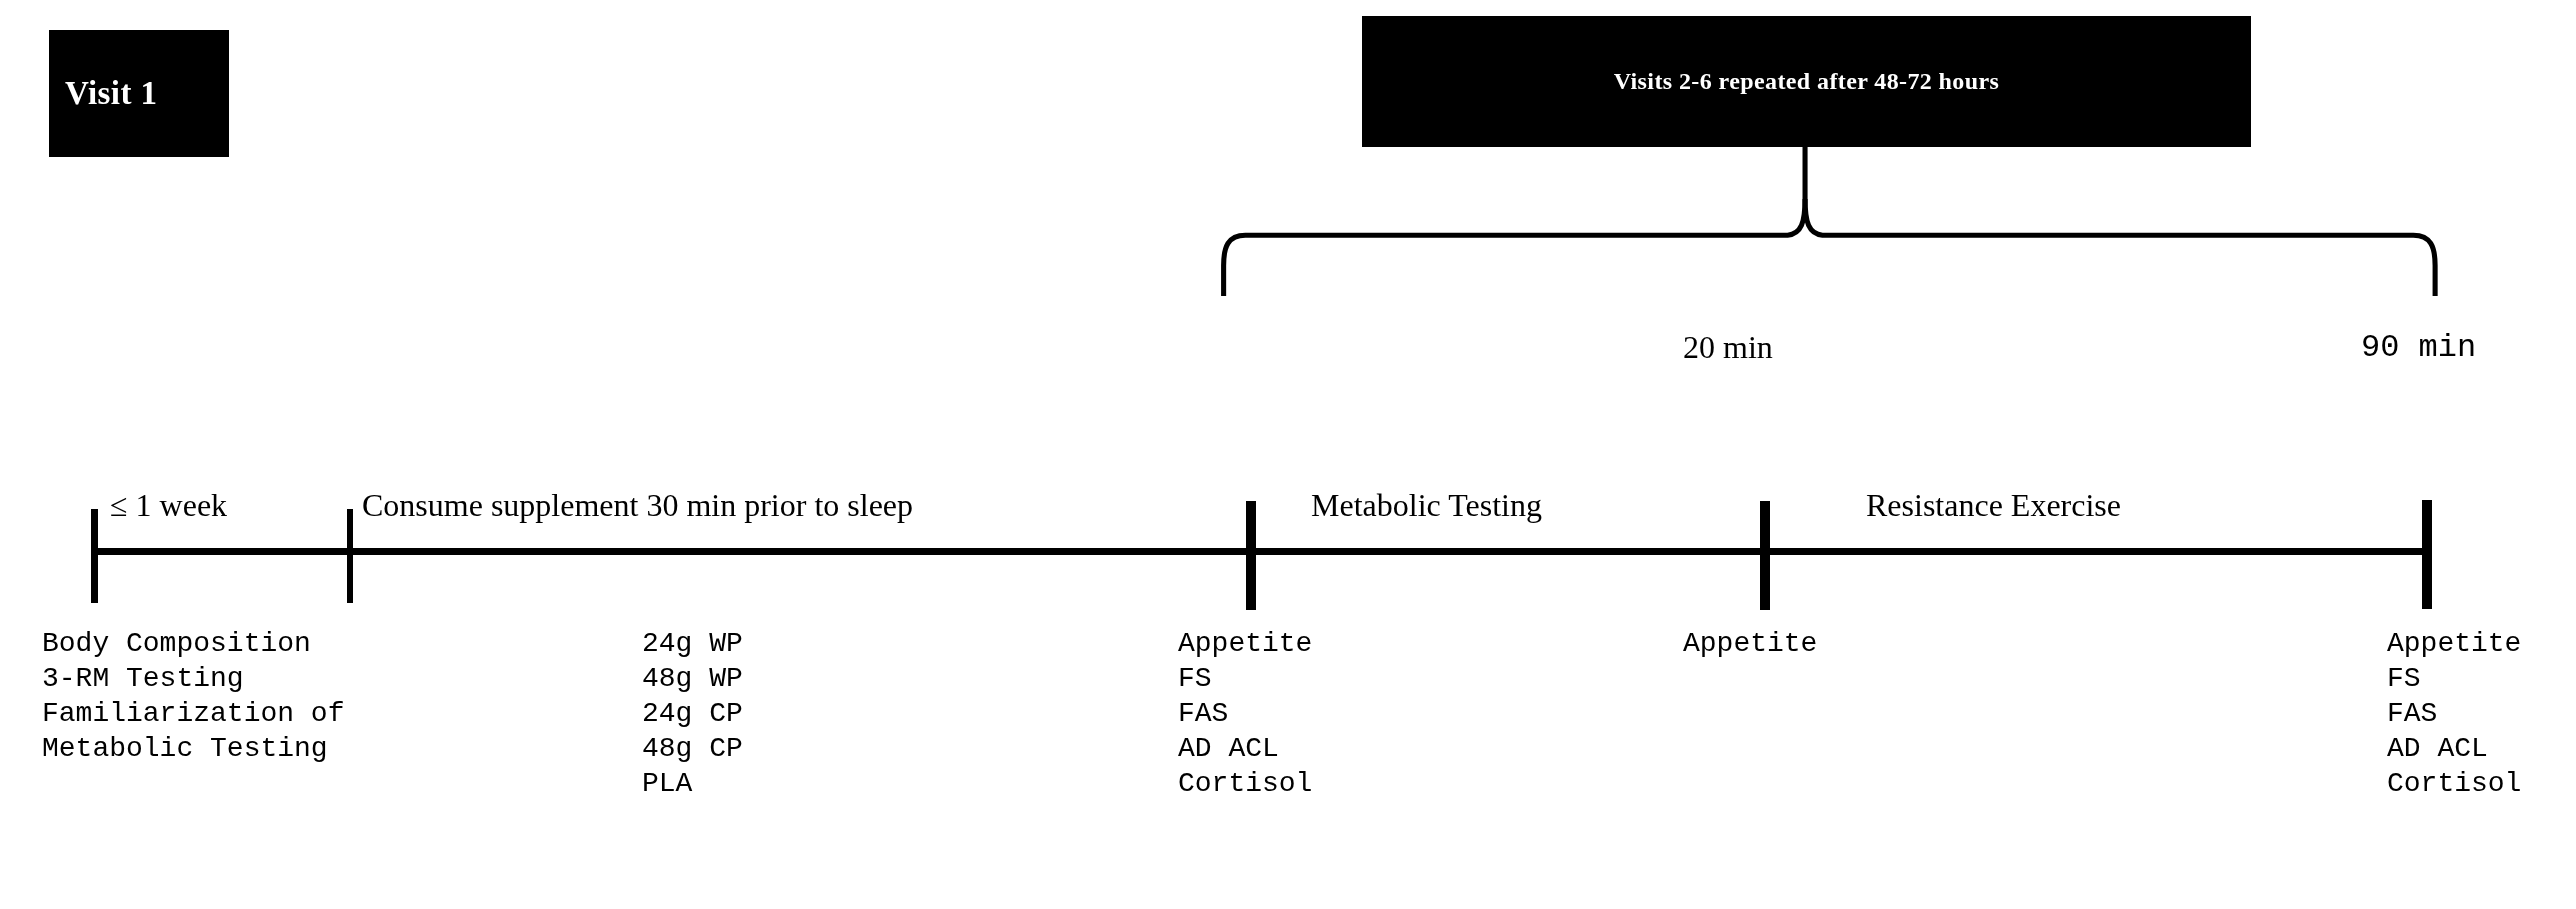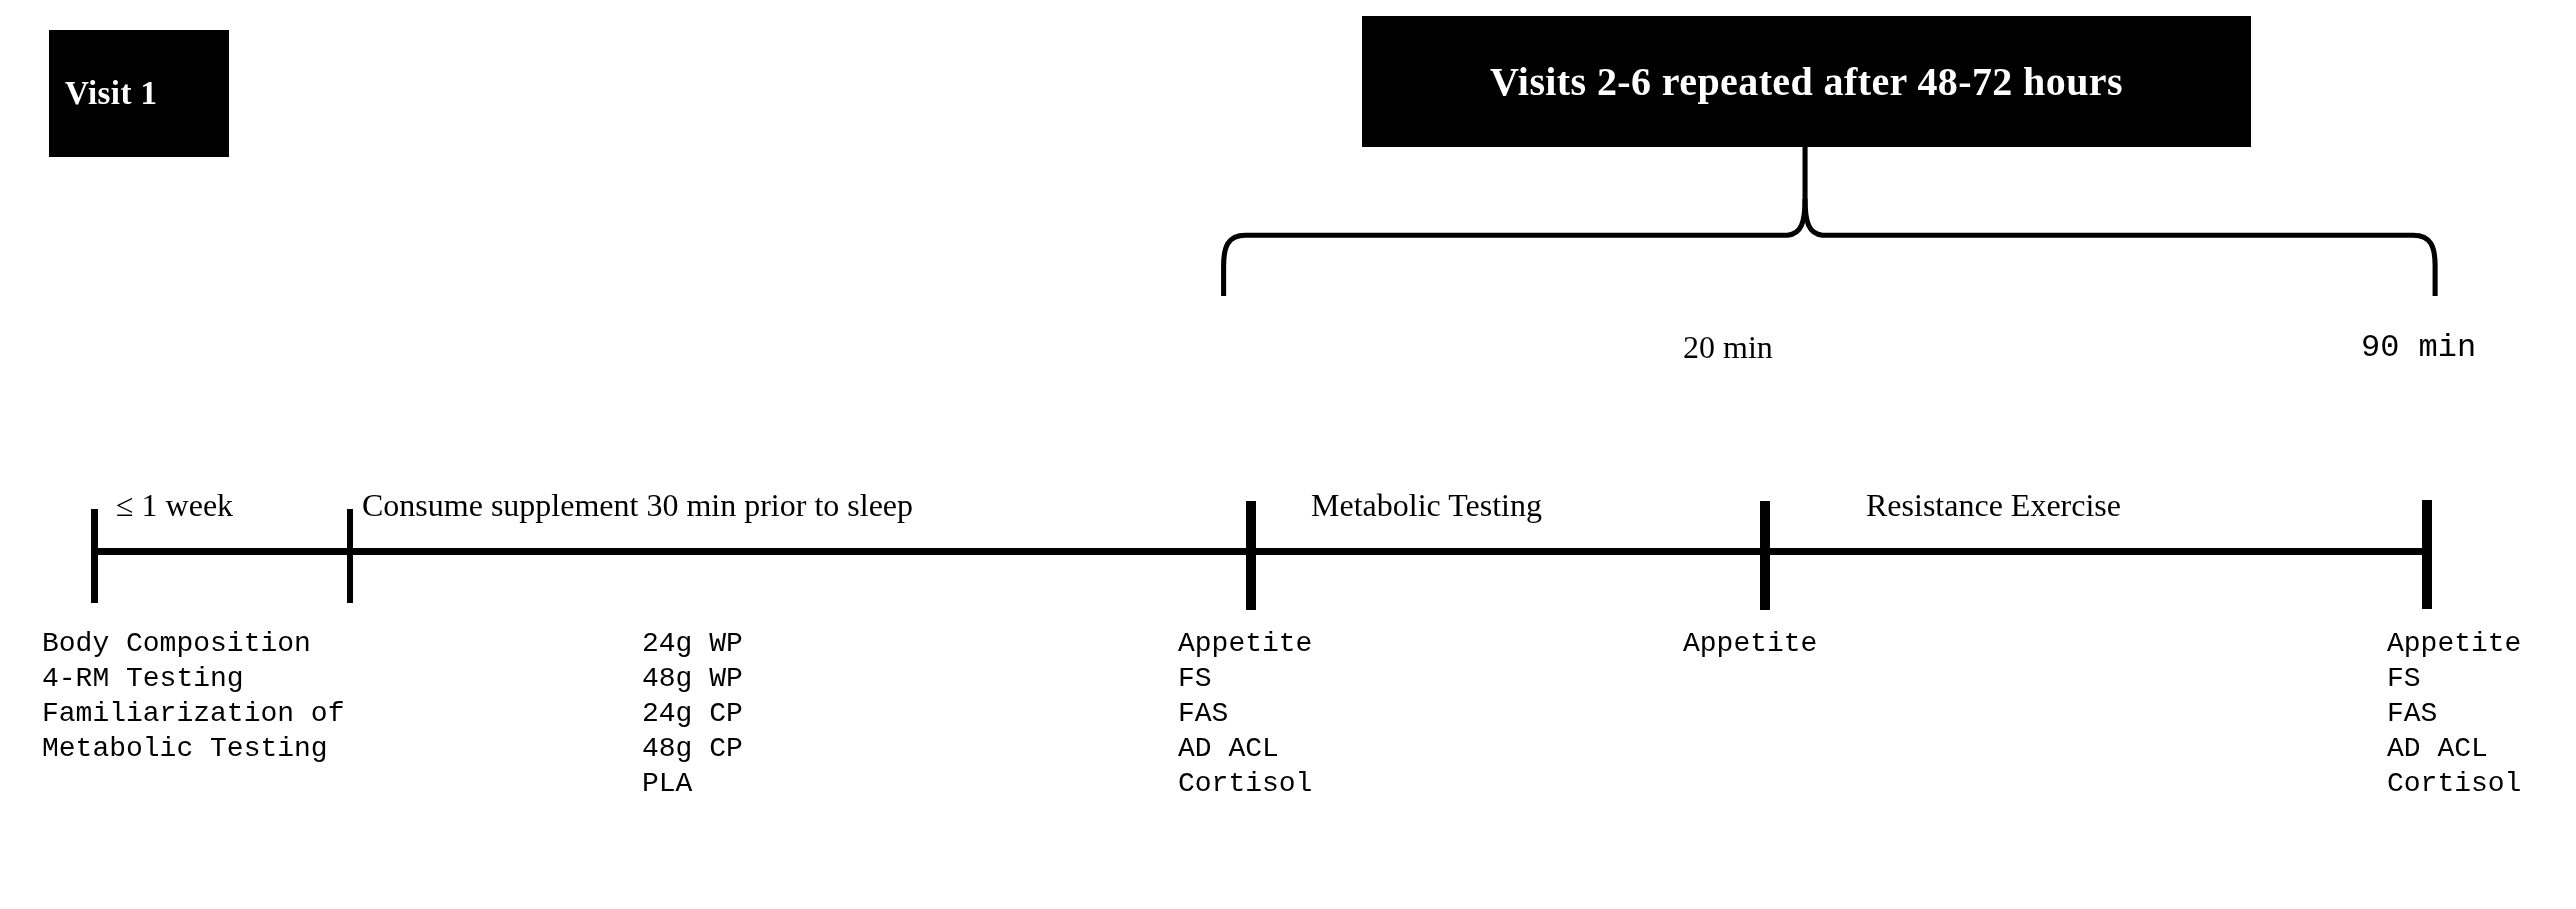--- a/index.html
+++ b/index.html
@@ -36,21 +36,21 @@
     font-size: 33px;
     justify-content: flex-start;
     padding-left: 16px;
     box-sizing: border-box;
   }
   #visits26-box {
     left: 1362px;
     top: 16px;
     width: 889px;
     height: 131px;
-    font-size: 40px;
+    font-size: 24px;
   }
 
   
   #brace-wrap {
     position: absolute;
     left: 1212px;
     top: 144px;
     width: 1234px;
     height: 152px;
   }
@@ -88,21 +88,21 @@
     background: #000000;
   }
 
   
   .seglabel {
     position: absolute;
     font-size: 32px;
     line-height: 33px;
     white-space: nowrap;
   }
-  #seg-week    { left: 116px;  top: 489px; }
+  #seg-week    { left: 110px;  top: 489px; }
   #seg-suppl   { left: 362px;  top: 489px; }
   #seg-metab   { left: 1311px; top: 489px; }
   #seg-resist  { left: 1866px; top: 489px; text-align: right; }
 
   
   .col {
     position: absolute;
     font-size: 28px;
     line-height: 35px;
     white-space: nowrap;
@@ -156,21 +156,21 @@
     <div class="tick" style="left:2422px; top:5.8px; width:10.2px; height:109px;"></div>
   </div>
 
   <div class="seglabel" id="seg-week">≤ 1 week</div>
   <div class="seglabel" id="seg-suppl">Consume supplement 30 min prior to sleep</div>
   <div class="seglabel" id="seg-metab">Metabolic Testing</div>
   <div class="seglabel" id="seg-resist">Resistance Exercise</div>
 
   <div class="col" id="col-visit1">
     <div>Body Composition</div>
-    <div>4-RM Testing</div>
+    <div>3-RM Testing</div>
     <div>Familiarization of</div>
     <div>Metabolic Testing</div>
   </div>
 
   <div class="col" id="col-suppl">
     <div>24g WP</div>
     <div>48g WP</div>
     <div>24g CP</div>
     <div>48g CP</div>
     <div>PLA</div>

